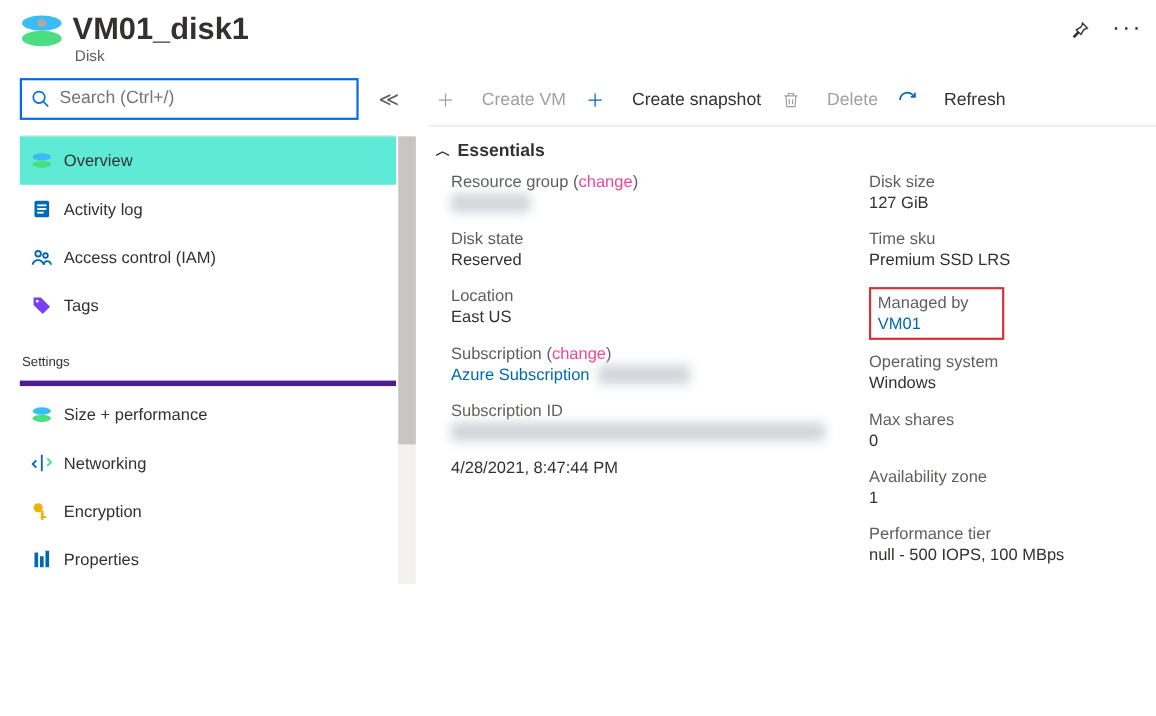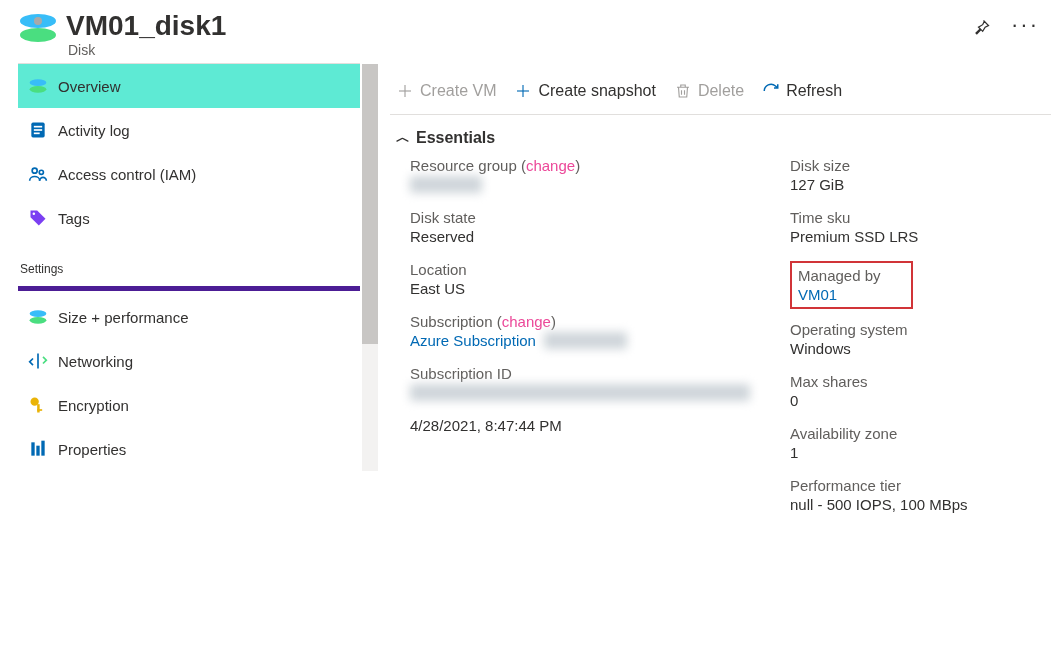--- a/index.html
+++ b/index.html
@@ -28,21 +28,21 @@
   .nav-list { width: 342px; border-top: 1px solid #e1dfdd; position: relative; }
   .nav-scroll-track { position: absolute; right: -18px; top: 0; width: 16px; height: 100%; background: #f3f2f1; }
   .nav-scroll-thumb { position: absolute; top: 0; width: 16px; height: 280px; background: #c8c6c4; }
   .nav-item { display: flex; align-items: center; height: 44px; padding-left: 10px; cursor: pointer; font-size: 15px; }
   .nav-item.selected { background: #5eead4; }
   .nav-item .nav-icon { width: 20px; height: 20px; margin-right: 10px; display: flex; align-items: center; justify-content: center; }
   .section-header { font-size: 12px; font-weight: 400; padding: 16px 0 10px 2px; border-bottom: 5px solid #4c1d95; margin-bottom: 4px; margin-top: 6px; }
   
   .main { flex: 1; padding-left: 20px; }
   .toolbar { display: flex; align-items: center; gap: 18px; height: 48px; border-bottom: 1px solid #e1dfdd; margin-top: 4px; padding-left: 6px; }
-  .tool-btn { display: flex; align-items: center; gap: 6px; font-size: 16px; cursor: pointer; }
+  .tool-btn { display: flex; align-items: center; gap: 24px; font-size: 16px; cursor: pointer; }
   .tool-btn.disabled { color: #a19f9d; }
   .tool-btn svg { width: 18px; height: 18px; }
   
   .essentials-header { display: flex; align-items: center; gap: 6px; font-weight: 600; font-size: 16px; margin: 14px 0 10px 6px; cursor: pointer; }
   .essentials-header .chev { font-size: 14px; }
   
   .essentials-grid { display: flex; gap: 40px; padding-left: 20px; font-size: 15px; }
   .col { flex: 1; }
   .field { margin-bottom: 16px; }
   .field-label { color: #605e5c; margin-bottom: 2px; }
@@ -70,20 +70,30 @@
       <svg viewBox="0 0 24 24" fill="none" stroke="#323130" stroke-width="1.5">
           <path d="M15 3l6 6-4 2-3 5-2-2-5 5-1-1 5-5-2-2 5-3 2-4z" transform="rotate(0 12 12)"></path>
         </svg>
     </span>
     <span class="ellipsis">···</span>
   </div>
 </div>
 
 <div class="body">
   <div class="sidebar">
+    <div class="search-row">
+      <div class="search-box">
+        <svg viewBox="0 0 24 24" fill="none" stroke="#0569e3" stroke-width="2">
+            <circle cx="10" cy="10" r="7"></circle>
+            <line x1="21" y1="21" x2="15" y2="15"></line>
+          </svg>
+        <input type="text" placeholder="Search (Ctrl+/)" style="">
+      </div>
+      <span class="collapse-chev">≪</span>
+    </div>
 
     <div class="nav-list">
       <div class="nav-scroll-track">
         <div class="nav-scroll-thumb"></div>
       </div>
 
       <div class="nav-item selected">
         <span class="nav-icon">
           <svg viewBox="0 0 24 24">
               <ellipse cx="12" cy="8" rx="10" ry="4" fill="#38bdf8"></ellipse>

